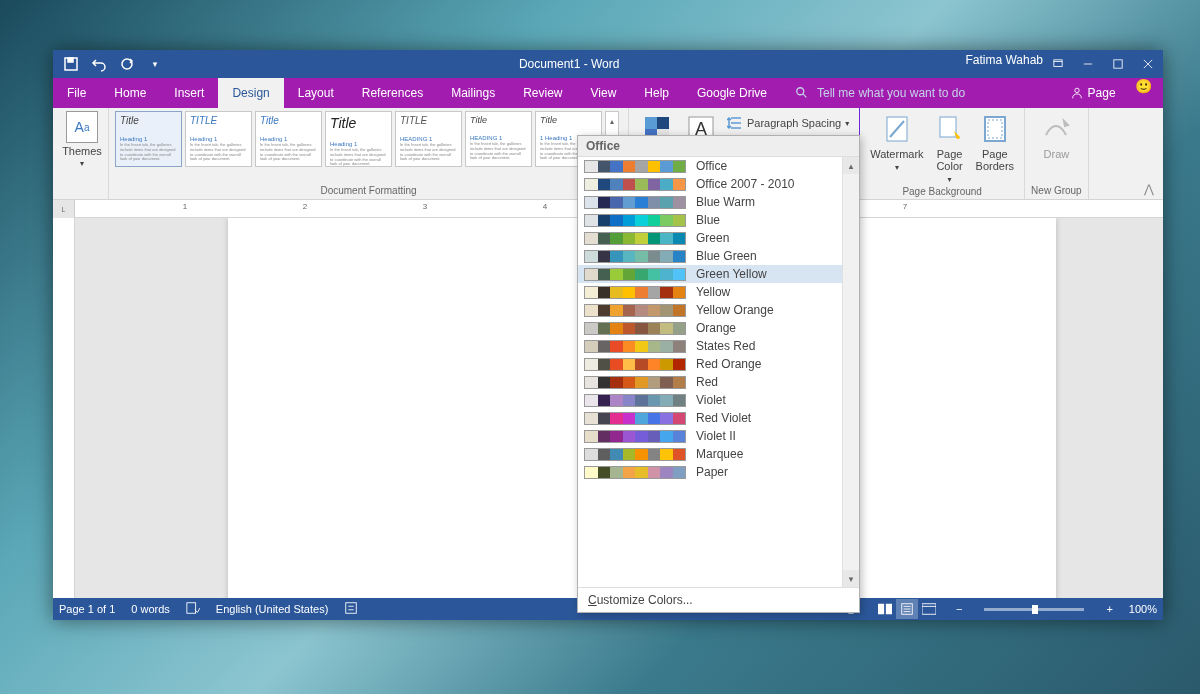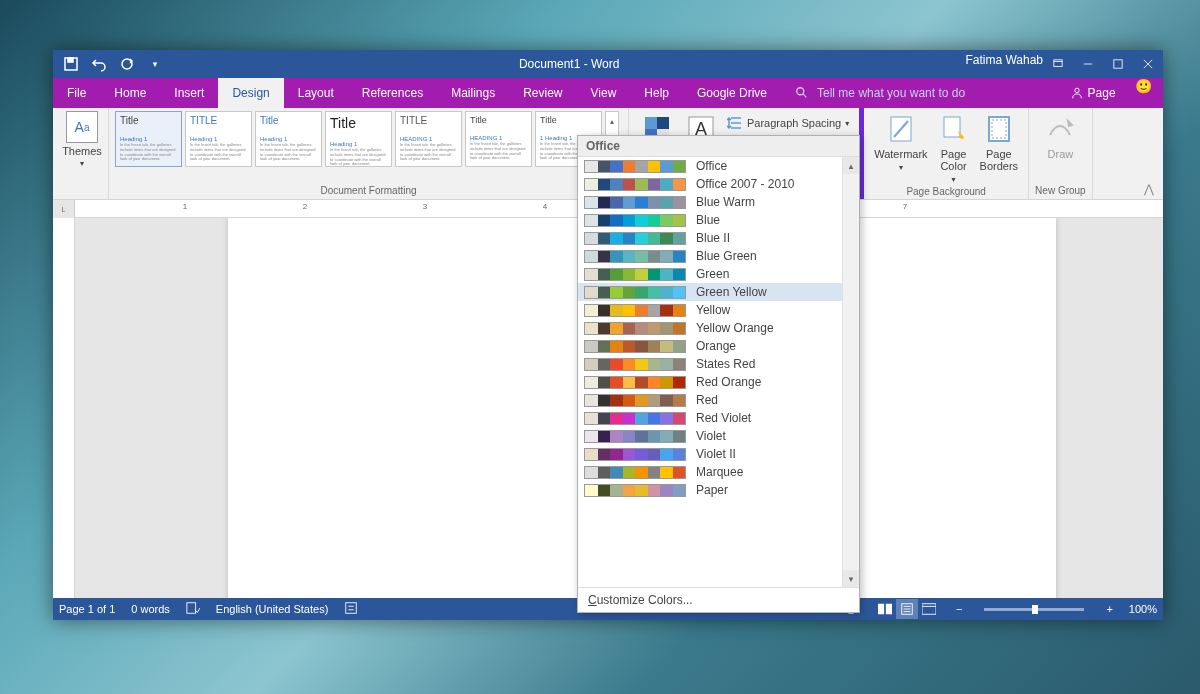--- a/index.html
+++ b/index.html
@@ -29,21 +29,21 @@
 .ribbon { height: 92px; background: #f1f1f1; border-bottom: 1px solid #d4d4d4; display: flex; position: relative; }
 .rgroup { border-right: 1px solid #d9d9d9; padding: 3px 6px 0 6px; display: flex; flex-direction: column; }
 .rgroup-label { font-size: 10px; color: #666; text-align: center; padding-bottom: 3px; margin-top: auto; }
 .themes-btn { width: 46px; display: flex; flex-direction: column; align-items: center; gap: 2px; cursor: pointer; font-size: 11px; color: #444; }
 .themes-icon { width: 32px; height: 32px; border: 1px solid #999; background: #fff; display: flex; align-items: center; justify-content: center; font-size: 14px; color: #3a78c0; }
 
 
 .stylegallery { display:flex; gap:3px; align-items:flex-start; }
 .style-thumb { width: 67px; height: 56px; background: #fff; border: 1px solid #c8c8c8; padding: 3px 4px; cursor: pointer; font-size: 6px; overflow:hidden; }
 .style-thumb.sel { border: 1px solid #8aa5c8; background:#eaf0f9; }
-.style-thumb .t { font-size: 10px; margin-bottom: 10px; }
+.style-thumb .t { font-size: 10px; margin-bottom: 10px; font-style: italic; }
 .style-thumb .h { font-size: 6px; color: #3a78c0; margin-bottom: 1px; }
 .style-thumb .p { font-size: 4px; color: #888; line-height: 1.2; }
 .gallery-more { width: 14px; height: 56px; background: #fff; border: 1px solid #c8c8c8; display:flex; flex-direction:column; justify-content:space-around; align-items:center; cursor:pointer; }
 .gallery-more span { font-size:8px; color:#666; }
 
 
 .bigbtn { display:flex; flex-direction:column; align-items:center; gap:3px; font-size: 11px; color: #444; cursor:pointer; padding: 2px 4px; min-width:44px; }
 .bigbtn .ic { width: 32px; height: 32px; display:flex; align-items:center; justify-content:center; }
 .bigbtn .ic svg { width:28px; height:28px; }
 
@@ -278,21 +278,21 @@
                   <circle cx="8" cy="8" r="7" fill="#70ad47"></circle>
                   <path d="M4 8l3 3 5-6" stroke="#fff" fill="none" stroke-width="2"></path>
                 </svg>
               </span>
             <span>Set as Default</span>
           </div>
         </div>
       </div>
     </div>
 
-    <div class="rgroup" style="border-left:5px solid #6d28d9;">
+    <div class="rgroup" style="border-left:1px solid #6d28d9;">
       <div style="display:flex;">
         <div class="bigbtn">
           <span class="ic">
               <svg viewBox="0 0 28 28">
                 <rect x="4" y="2" width="20" height="24" fill="#fff" stroke="#7ba7d0"></rect>
                 <line x1="7" y1="22" x2="21" y2="6" stroke="#7ba7d0" stroke-width="2"></line>
               </svg>
             </span>
           <span>Watermark</span>
           <span style="font-size:8px;">▾</span>
@@ -453,57 +453,44 @@
           <span style="background: rgb(0, 157, 217);"></span>
           <span style="background: rgb(11, 208, 217);"></span>
           <span style="background: rgb(16, 207, 155);"></span>
           <span style="background: rgb(124, 202, 98);"></span>
           <span style="background: rgb(165, 194, 73);"></span>
         </div>
         <span class="color-name">Blue</span>
       </div>
       <div class="color-row">
         <div class="swatchbar">
-          <span style="background: rgb(214, 219, 224);"></span>
-          <span style="background: rgb(51, 91, 116);"></span>
-          <span style="background: rgb(28, 173, 228);"></span>
-          <span style="background: rgb(38, 131, 198);"></span>
-          <span style="background: rgb(39, 206, 215);"></span>
-          <span style="background: rgb(66, 186, 151);"></span>
-          <span style="background: rgb(62, 136, 83);"></span>
-          <span style="background: rgb(98, 163, 159);"></span>
-        </div>
-        <span class="color-name">Blue II</span>
+          <span style="background: rgb(227, 222, 209);"></span>
+          <span style="background: rgb(69, 95, 81);"></span>
+          <span style="background: rgb(84, 158, 57);"></span>
+          <span style="background: rgb(138, 184, 51);"></span>
+          <span style="background: rgb(192, 207, 58);"></span>
+          <span style="background: rgb(2, 150, 118);"></span>
+          <span style="background: rgb(74, 181, 196);"></span>
+          <span style="background: rgb(9, 137, 177);"></span>
+        </div>
+        <span class="color-name">Green</span>
       </div>
       <div class="color-row">
         <div class="swatchbar">
           <span style="background: rgb(205, 219, 219);"></span>
           <span style="background: rgb(55, 53, 69);"></span>
           <span style="background: rgb(52, 148, 186);"></span>
           <span style="background: rgb(88, 182, 192);"></span>
           <span style="background: rgb(117, 189, 167);"></span>
           <span style="background: rgb(122, 140, 142);"></span>
           <span style="background: rgb(132, 172, 182);"></span>
           <span style="background: rgb(38, 131, 198);"></span>
         </div>
         <span class="color-name">Blue Green</span>
       </div>
-      <div class="color-row">
-        <div class="swatchbar">
-          <span style="background: rgb(227, 222, 209);"></span>
-          <span style="background: rgb(69, 95, 81);"></span>
-          <span style="background: rgb(84, 158, 57);"></span>
-          <span style="background: rgb(138, 184, 51);"></span>
-          <span style="background: rgb(192, 207, 58);"></span>
-          <span style="background: rgb(2, 150, 118);"></span>
-          <span style="background: rgb(74, 181, 196);"></span>
-          <span style="background: rgb(9, 137, 177);"></span>
-        </div>
-        <span class="color-name">Green</span>
-      </div>
       <div class="color-row hov">
         <div class="swatchbar">
           <span style="background: rgb(224, 218, 204);"></span>
           <span style="background: rgb(69, 95, 81);"></span>
           <span style="background: rgb(153, 203, 56);"></span>
           <span style="background: rgb(99, 165, 55);"></span>
           <span style="background: rgb(55, 167, 111);"></span>
           <span style="background: rgb(68, 193, 163);"></span>
           <span style="background: rgb(78, 179, 207);"></span>
           <span style="background: rgb(81, 195, 249);"></span>
@@ -583,46 +570,46 @@
           <span style="background: rgb(213, 88, 22);"></span>
           <span style="background: rgb(225, 152, 37);"></span>
           <span style="background: rgb(177, 156, 125);"></span>
           <span style="background: rgb(127, 95, 82);"></span>
           <span style="background: rgb(178, 125, 73);"></span>
         </div>
         <span class="color-name">Red</span>
       </div>
       <div class="color-row">
         <div class="swatchbar">
+          <span style="background: rgb(234, 229, 235);"></span>
+          <span style="background: rgb(55, 33, 81);"></span>
+          <span style="background: rgb(173, 132, 198);"></span>
+          <span style="background: rgb(135, 132, 199);"></span>
+          <span style="background: rgb(93, 115, 154);"></span>
+          <span style="background: rgb(105, 151, 175);"></span>
+          <span style="background: rgb(132, 172, 182);"></span>
+          <span style="background: rgb(111, 129, 131);"></span>
+        </div>
+        <span class="color-name">Violet</span>
+      </div>
+      <div class="color-row">
+        <div class="swatchbar">
           <span style="background: rgb(230, 225, 212);"></span>
           <span style="background: rgb(69, 69, 81);"></span>
           <span style="background: rgb(227, 45, 145);"></span>
           <span style="background: rgb(200, 48, 204);"></span>
           <span style="background: rgb(78, 166, 220);"></span>
           <span style="background: rgb(71, 117, 231);"></span>
           <span style="background: rgb(137, 113, 225);"></span>
           <span style="background: rgb(213, 71, 115);"></span>
         </div>
         <span class="color-name">Red Violet</span>
       </div>
       <div class="color-row">
         <div class="swatchbar">
-          <span style="background: rgb(234, 229, 235);"></span>
-          <span style="background: rgb(55, 33, 81);"></span>
-          <span style="background: rgb(173, 132, 198);"></span>
-          <span style="background: rgb(135, 132, 199);"></span>
-          <span style="background: rgb(93, 115, 154);"></span>
-          <span style="background: rgb(105, 151, 175);"></span>
-          <span style="background: rgb(132, 172, 182);"></span>
-          <span style="background: rgb(111, 129, 131);"></span>
-        </div>
-        <span class="color-name">Violet</span>
-      </div>
-      <div class="color-row">
-        <div class="swatchbar">
           <span style="background: rgb(231, 222, 201);"></span>
           <span style="background: rgb(99, 46, 98);"></span>
           <span style="background: rgb(146, 39, 143);"></span>
           <span style="background: rgb(155, 87, 211);"></span>
           <span style="background: rgb(117, 93, 217);"></span>
           <span style="background: rgb(102, 94, 184);"></span>
           <span style="background: rgb(69, 165, 237);"></span>
           <span style="background: rgb(89, 130, 219);"></span>
         </div>
         <span class="color-name">Violet II</span>

